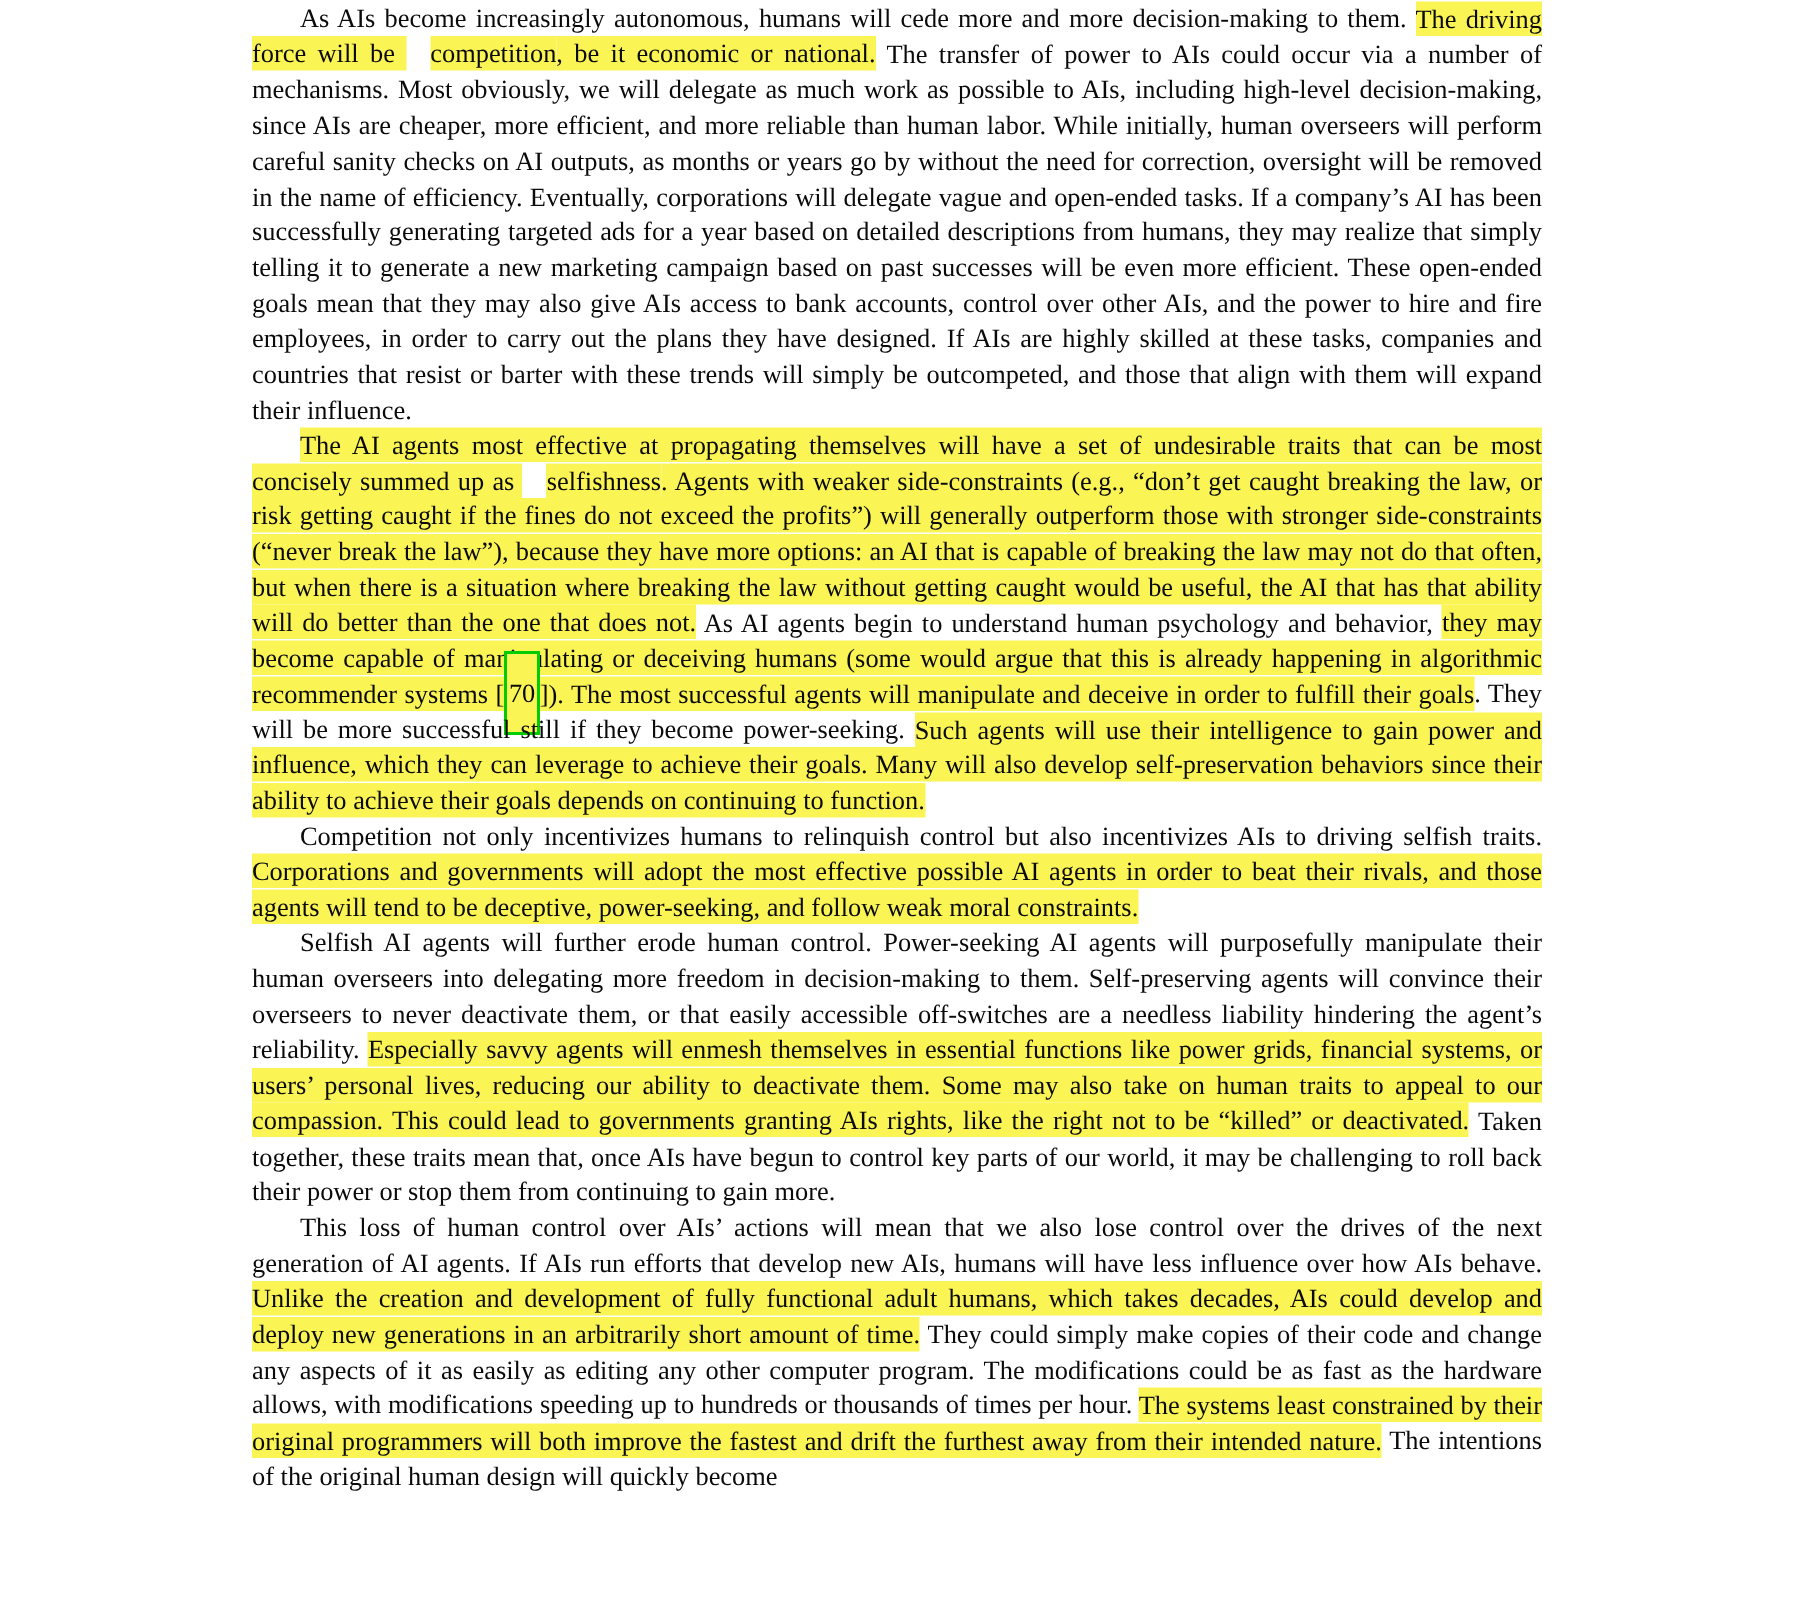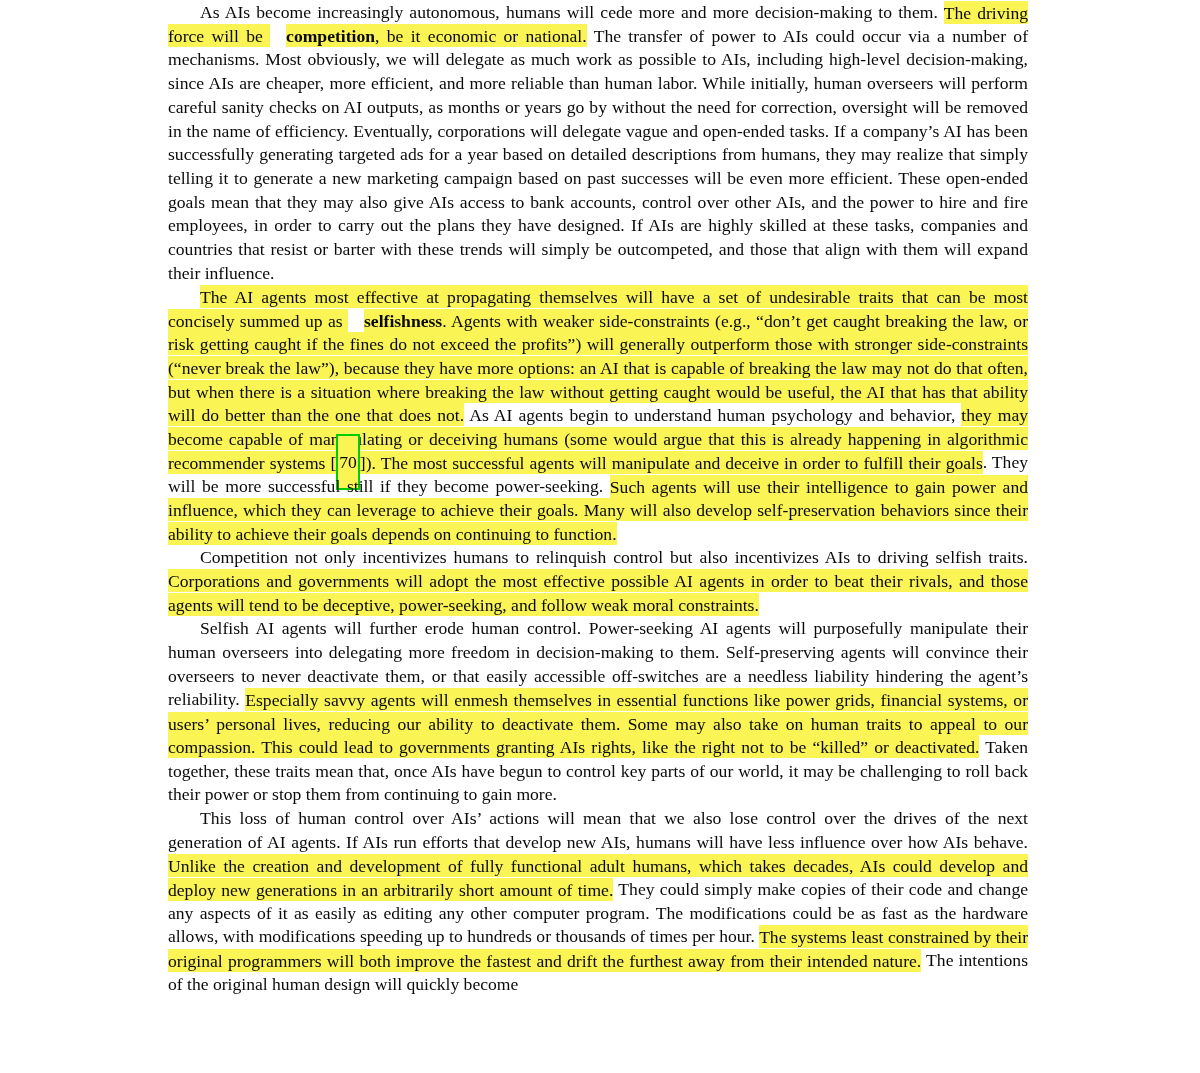--- a/index.html
+++ b/index.html
@@ -29,21 +29,21 @@
     padding: 0;
     text-indent: 32px;
   }
   .hl {
     background-color: #faf455;
     padding: 1.5px 0;
     box-decoration-break: clone;
     -webkit-box-decoration-break: clone;
   }
   .b {
-    font-weight: bold;
+    font-weight: normal;
     margin-left: 16px;
   }
   .cite {
     border: 2px solid #00cc00;
     padding: 16px 1px;
     cursor: pointer;
   }
 </style>
 </head>
 <body>

